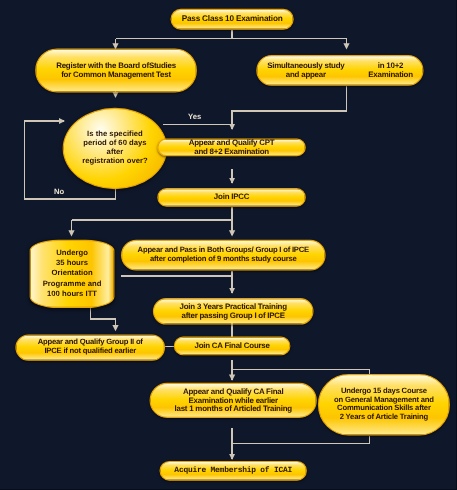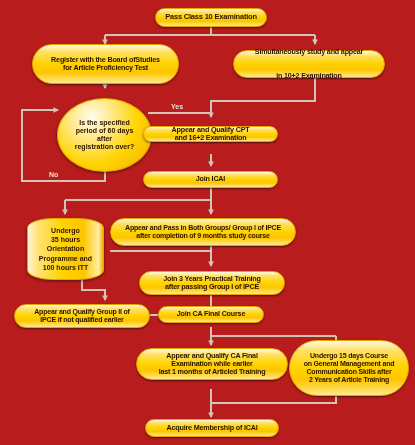--- a/index.html
+++ b/index.html
@@ -1,18 +1,18 @@
 <!DOCTYPE html>
 <html><head>
 <meta charset="utf-8">
 <style>
   html,body{margin:0;padding:0;background:#000;}
   body{width:415px;height:445px;overflow:hidden;
        font-family:"Liberation Sans","DejaVu Sans",sans-serif;}
-  #stage{position:relative;width:415px;height:445px;background:#b91c1c;}
+  #stage{position:relative;width:415px;height:445px;background:#0f172a;}
 
   svg#wires{position:absolute;left:0;top:0;width:415px;height:445px;}
 
   .node{position:absolute;box-sizing:border-box;display:flex;
         align-items:center;justify-content:center;text-align:center;
         color:#2a1400;font-weight:bold;letter-spacing:-.2px;
         line-height:1.12;padding:2px 6px;
         background:linear-gradient(180deg,#fffbe0 0%,#ffe066 18%,#ffd400 48%,#fdc500 72%,#ffe98a 100%);
         border:1px solid #e8a300;
         box-shadow:0 1px 2px rgba(0,0,0,.55);}
@@ -88,45 +88,45 @@
       <path d="M336,396 L336,403 L211,403"></path>
     </g>
   </svg>
 
   <div class="node pill" style="left:155px;top:8px;width:112px;height:19px;font-size:7.5px;">
     <span>Pass Class 10 Examination</span>
   </div>
 
   <div class="node pill" style="left:32px;top:44px;width:147px;height:40px;font-size:7.2px;flex-direction:column;">
     <span>Register with the Board ofStudies</span>
-    <span>for Article Proficiency Test</span>
+    <span>for Common Management Test</span>
   </div>
 
-  <div class="node pill" style="left:233px;top:50px;width:152px;height:28px;font-size:7.2px;flex-direction:column;gap:16px;">
+  <div class="node pill" style="left:233px;top:50px;width:152px;height:28px;font-size:7.2px;flex-direction:row;gap:16px;">
     <span>Simultaneously study and appear</span>
     <span>in 10+2 Examination</span>
   </div>
 
   <div class="circ" style="left:57px;top:98px;width:95px;height:74px;font-size:7px;flex-direction:column;">
     <span>Is the specified</span>
     <span>period of 60 days</span>
     <span>after</span>
     <span>registration over?</span>
   </div>
 
   <span class="edgelabel" style="left:171px;top:103px;">Yes</span>
   <span class="edgelabel" style="left:49px;top:171px;">No</span>
 
   <div class="node pill" style="left:143px;top:126px;width:135px;height:16px;font-size:7.2px;flex-direction:column;">
     <span>Appear and Qualify CPT</span>
-    <span>and 16+2 Examination</span>
+    <span>and 8+2 Examination</span>
   </div>
 
   <div class="node pill" style="left:143px;top:171px;width:135px;height:17px;font-size:7.2px;">
-    <span>Join ICAI</span>
+    <span>Join IPCC</span>
   </div>
 
   <div class="cyl" style="left:27px;top:218px;width:77px;height:62px;font-size:7px;flex-direction:column;">
     <span>Undergo</span>
     <span>35 hours</span>
     <span>Orientation</span>
     <span>Programme and</span>
     <span>100 hours ITT</span>
   </div>
 
@@ -155,17 +155,17 @@
     <span>last 1 months of Articled Training</span>
   </div>
 
   <div class="node pill" style="left:289px;top:340px;width:120px;height:56px;font-size:7px;flex-direction:column;">
     <span>Undergo 15 days Course</span>
     <span>on General Management and</span>
     <span>Communication Skills after</span>
     <span>2 Years of Article Training</span>
   </div>
 
-  <div class="node pill" style="left:145px;top:419px;width:134px;height:18px;font-size:7.2px;">
+  <div class="node pill" style="left:145px;top:419px;width:134px;height:18px;font-size:7.2px;font-family:Liberation Mono, monospace;">
     <span>Acquire Membership of ICAI</span>
   </div>
 
 </div>
 
 </body></html>

